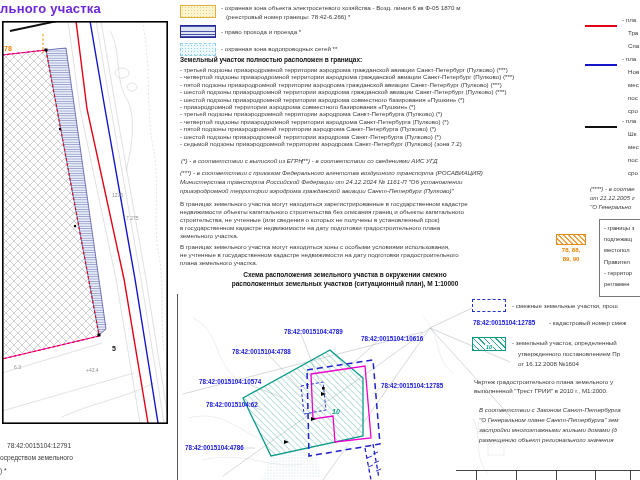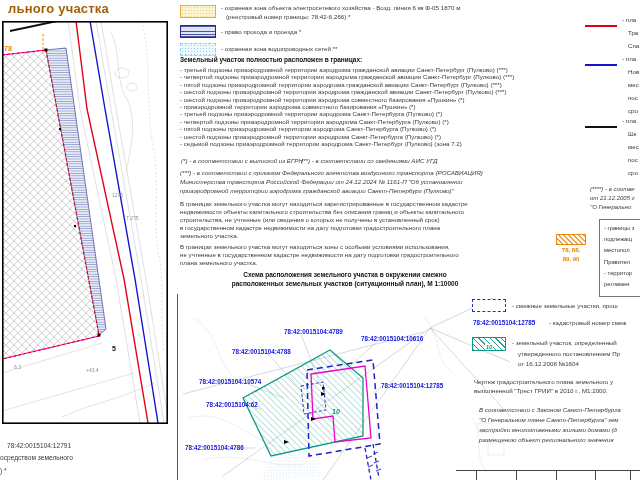--- a/index.html
+++ b/index.html
@@ -5,21 +5,21 @@
   html,body{margin:0;padding:0;background:#fff;}
   .page{position:relative;width:640px;height:480px;background:#fff;overflow:hidden;
         font-family:"Liberation Sans",sans-serif;color:#333;}
   .t{position:absolute;white-space:nowrap;font-size:6.2px;line-height:1;color:#3a3a3a;}
   .b{font-weight:bold;color:#111;}
   .i{font-style:italic;}
   .blue{color:#1515dd;font-weight:bold;font-size:6.3px;}
   .orange{color:#f08000;font-weight:bold;}
   .teal{color:#0a9a8a;font-weight:bold;font-style:italic;}
   .gray{color:#909090;font-size:5px;}
-  .title{position:absolute;left:8px;top:1px;font-size:13px;font-weight:bold;color:#a16207;letter-spacing:.2px;}
+  .title{position:absolute;left:0;top:1px;font-size:13px;font-weight:bold;color:#6d28d9;letter-spacing:.2px;}
   .lines div{line-height:7.4px;}
   .para div{line-height:7.9px;}
   
   .sw{position:absolute;width:36px;height:13px;box-sizing:border-box;}
   .sw-el{background:#fcf3cf radial-gradient(#e3cf8a 0.5px, transparent 0.6px);background-size:3px 3px;border:1.4px solid #e0b23c;}
   .sw-pass{background:repeating-linear-gradient(180deg,#4a55a8 0 .8px,#dfe4f4 .8px 2.6px);border:1.4px solid #232a96;}
   .sw-water{background:#eef9fe radial-gradient(#8fd0e8 .5px, transparent .6px);background-size:3px 3px;border:1px dashed #8fd0e8;}
   .sw-line{position:absolute;width:32px;height:2.2px;}
   .sw-orange{position:absolute;width:30px;height:11px;box-sizing:border-box;border:1.3px solid #e88a18;
              background:repeating-linear-gradient(45deg,#f0a23c 0 1px,transparent 1px 3.5px);}

